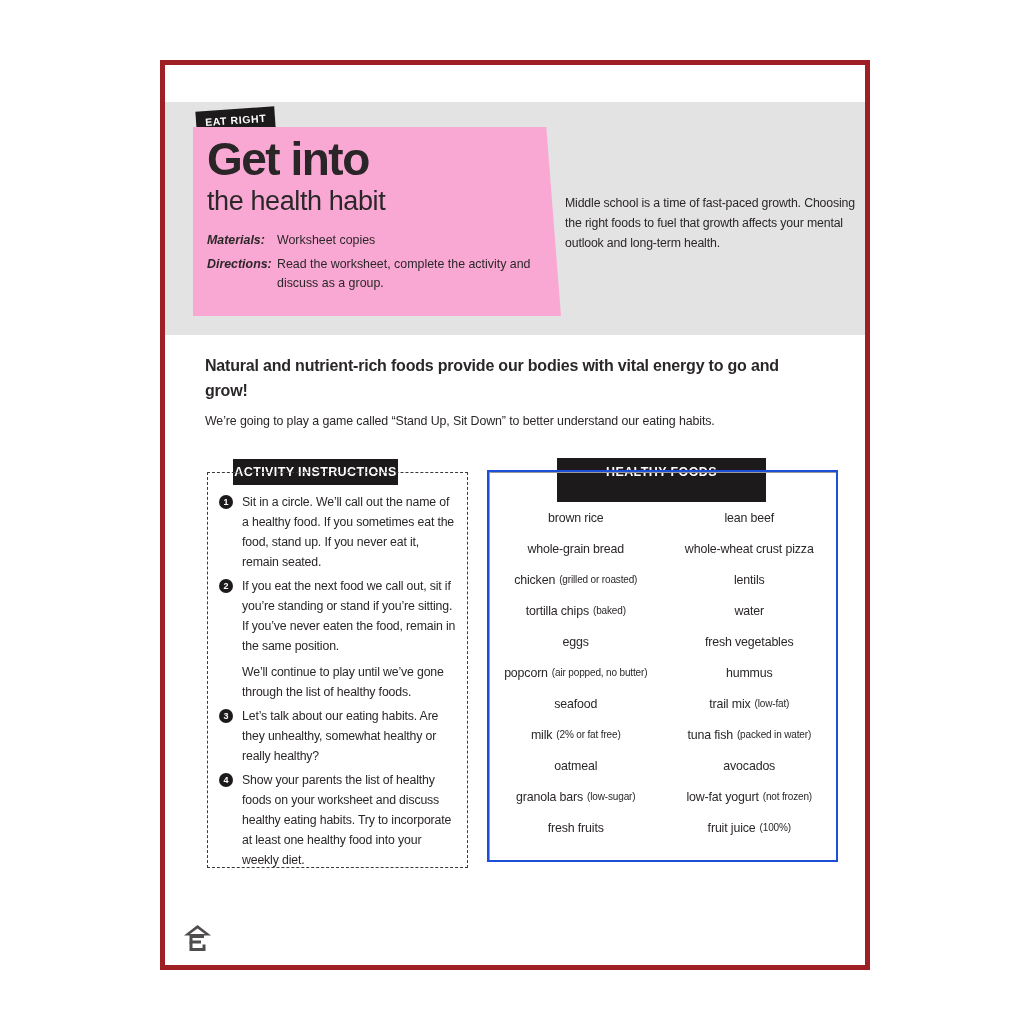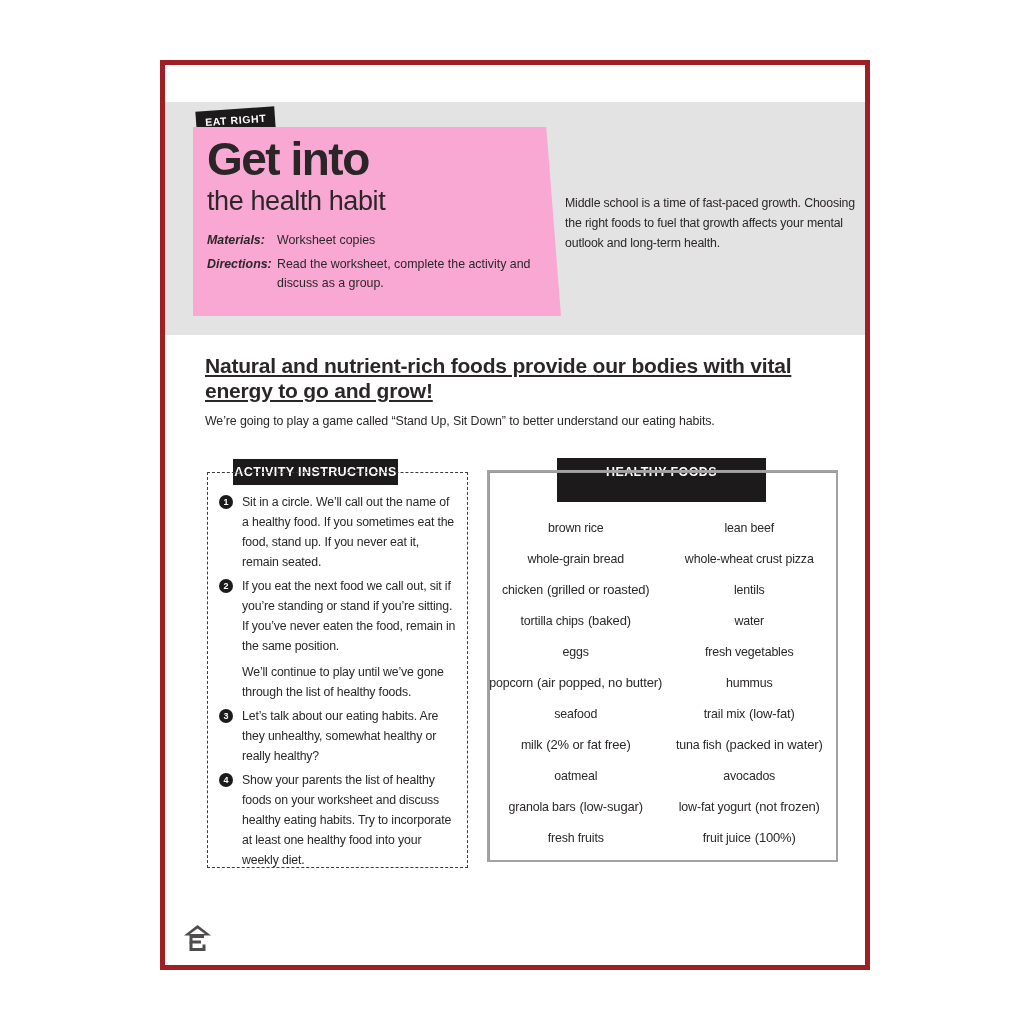--- a/index.html
+++ b/index.html
@@ -28,46 +28,46 @@
   .card h1 { font-size:46px; line-height:48px; font-weight:800; letter-spacing:-1.5px; color:#2a2627; }
   .card h2 { font-size:27px; line-height:30px; font-weight:400; letter-spacing:-.4px; margin-top:3px; }
   .meta { margin-top:15px; display:grid; grid-template-columns:70px 264px; row-gap:5px;
     font-size:12.4px; line-height:19px; }
   .meta .label { font-weight:700; font-style:italic; }
   .intro { position:absolute; left:400px; top:91px; width:300px; font-size:12.3px;
     line-height:20px; letter-spacing:-.15px; }
 
   
   .heading { position:absolute; left:40px; top:288px; width:600px;
-    font-size:21px; line-height:25px; font-weight:700; letter-spacing:-.2px;text-decoration:underline; }
+    font-size:16px; line-height:25px; font-weight:700; letter-spacing:-.2px; }
   .lead { position:absolute; left:40px; top:349px; width:650px; font-size:12.4px; letter-spacing:-.1px; }
 
   
   .activity-box { position:absolute; left:42px; top:407px; width:261px; height:396px;
     border:1.5px dashed #3d3a3b; padding:19px 10px 0 11px; overflow:hidden; }
   .activity-label { position:absolute; left:68px; top:394px; width:165px; height:26px;
     background:#1d1a1b; color:#fff; font-size:12.5px; font-weight:800; letter-spacing:.4px;
     text-align:center; line-height:26px; }
   .a-item { display:flex; gap:9px; margin-bottom:4px; }
   .a-num { flex:none; width:14px; height:14px; border-radius:50%; background:#1d1a1b; color:#fff;
     font-size:9px; font-weight:700; text-align:center; line-height:14px; margin-top:3px; }
   .a-txt { width:226px; font-size:12.3px; line-height:20px; letter-spacing:-.15px; }
   .a-txt p.extra { margin-top:6px; }
   .a-txt p.extra:empty { display:none; }
 
   
   .foods-box { position:absolute; left:322px; top:405px; width:351px; height:392px;
-    border:2px solid #a3a3a3; box-shadow:inset 1px 1px 0 0 #9a9a9a; padding-top:40px; overflow:hidden; }
+    border:2px solid #1d4ed8; box-shadow:inset 1px 1px 0 0 #9a9a9a; padding-top:30px; overflow:hidden; }
   .foods-label { position:absolute; left:392px; top:393px; width:209px; height:44px;
     background:#1d1a1b; color:#fff; font-size:12.5px; font-weight:800; letter-spacing:.4px;
     text-align:center; line-height:28px; }
   .foods-grid { display:grid; grid-template-columns:1fr 1fr; }
   .food { height:31px; display:flex; align-items:center; justify-content:center;
     font-size:12.4px; letter-spacing:-.15px; white-space:nowrap; }
-  .food .note { font-size:13px; margin-left:4px; }
+  .food .note { font-size:10px; margin-left:4px; }
   .food .note:empty { display:none; }
 
   
   .home-icon { position:absolute; left:18px; top:858px; width:29px; height:29px; }
 </style>
 </head>
 <body>
 
 <div class="canvas">
   <div class="page">

